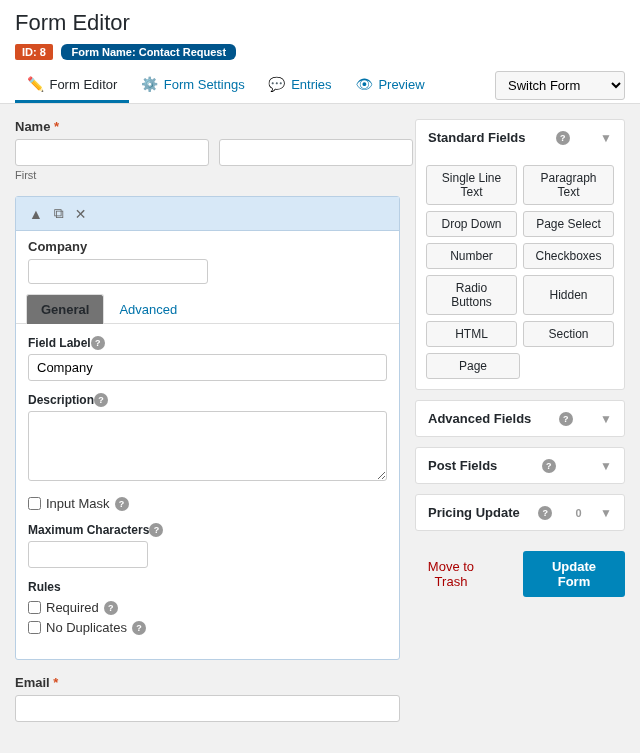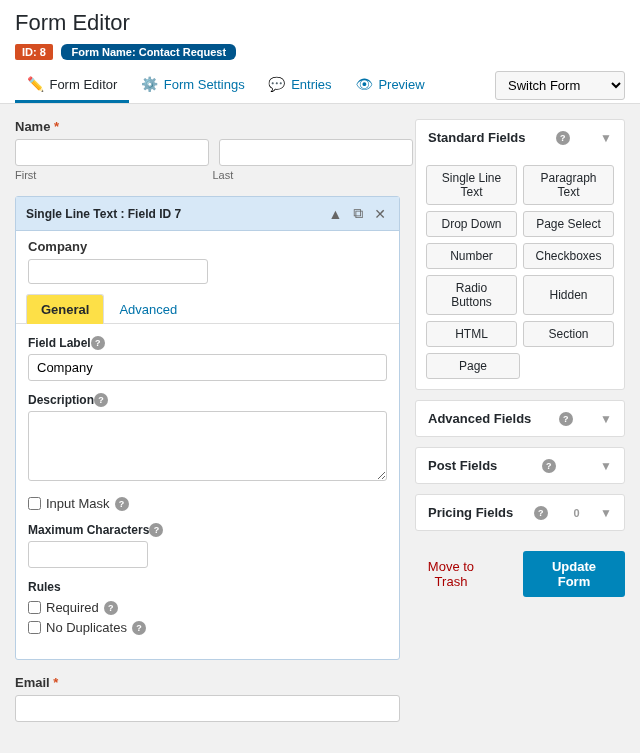--- a/index.html
+++ b/index.html
@@ -38,21 +38,21 @@
     .field-editor-title { font-size: 12px; font-weight: 600; color: #23282d; }
     .field-editor-actions { display: flex; gap: 5px; align-items: center; }
     .field-action-btn { background: none; border: none; cursor: pointer; color: #666; font-size: 14px; padding: 1px 3px; }
     .field-preview { padding: 8px 12px 10px; }
     .field-preview-label { font-size: 13px; font-weight: 600; margin-bottom: 5px; }
     .field-preview-input { width: 50%; padding: 4px 7px; border: 1px solid #ccc; border-radius: 3px; font-size: 13px; background: #fff; }
 
     
     .editor-tabs { display: flex; border-bottom: 1px solid #ddd; padding: 0 10px; gap: 0; }
     .editor-tab { padding: 7px 14px; font-size: 13px; border: 1px solid transparent; border-bottom: none; cursor: pointer; background: none; color: #0073aa; border-radius: 3px 3px 0 0; margin-bottom: -1px; }
-    .editor-tab.active { background: #fde047; border-color: #ddd; color: #23282d; font-weight: 600; }
+    .editor-tab.active { background: #737373; border-color: #ddd; color: #23282d; font-weight: 600; }
 
     
     .editor-content { padding: 12px; }
     .form-field { margin-bottom: 12px; }
     .form-field-label { font-size: 12px; font-weight: 600; margin-bottom: 4px; color: #23282d; display: flex; align-items: center; }
     .help-icon { display: inline-flex; align-items: center; justify-content: center; width: 14px; height: 14px; background: #999; color: #fff; border-radius: 50%; font-size: 9px; font-weight: bold; cursor: pointer; }
     .form-input { width: 100%; padding: 5px 8px; border: 1px solid #ccc; border-radius: 3px; font-size: 13px; background: #fff; }
     .form-textarea { width: 100%; padding: 5px 8px; border: 1px solid #ccc; border-radius: 3px; font-size: 13px; background: #fff; height: 70px; resize: vertical; }
     .checkbox-row { display: flex; align-items: center; gap: 5px; margin-bottom: 5px; }
     .checkbox-row input[type=checkbox] { margin: 0; }
@@ -117,27 +117,25 @@
       <div class="field-label">
         <span>Name</span>
         <span class="required"> *</span>
       </div>
       <div class="name-fields">
         <input class="name-field-input" type="text" style="">
         <input class="name-field-input" type="text" style="">
       </div>
       <div class="sub-labels">
         <span class="sub-label">First</span>
-        <span class="sub-label">Last</span>
       </div>
     </div>
 
     <div class="field-editor">
       <div class="field-editor-header">
-        <span class="field-editor-title">Single Line Text : Field ID 7</span>
         <div class="field-editor-actions">
           <button class="field-action-btn">▲</button>
           <button class="field-action-btn">⧉</button>
           <button class="field-action-btn">✕</button>
         </div>
       </div>
 
       <div class="field-preview">
         <div class="field-preview-label">Company</div>
         <input class="field-preview-input" type="text" style="">
@@ -247,21 +245,21 @@
     <div class="panel-section">
       <div class="panel-section-header">
         <span>Post Fields</span>
         <span class="help-icon">?</span>
         <span class="panel-toggle">▼</span>
       </div>
     </div>
 
     <div class="panel-section">
       <div class="panel-section-header">
-        <span>Pricing Fields</span>
+        <span>Pricing Update</span>
         <span class="help-icon">?</span>
         <span class="pricing-fields-count"> <span>0</span></span>
         <span class="panel-toggle">▼</span>
       </div>
     </div>
 
     <div class="form-actions">
       <button class="move-to-trash">Move to Trash</button>
       <button class="update-form-btn">Update Form</button>
     </div>

